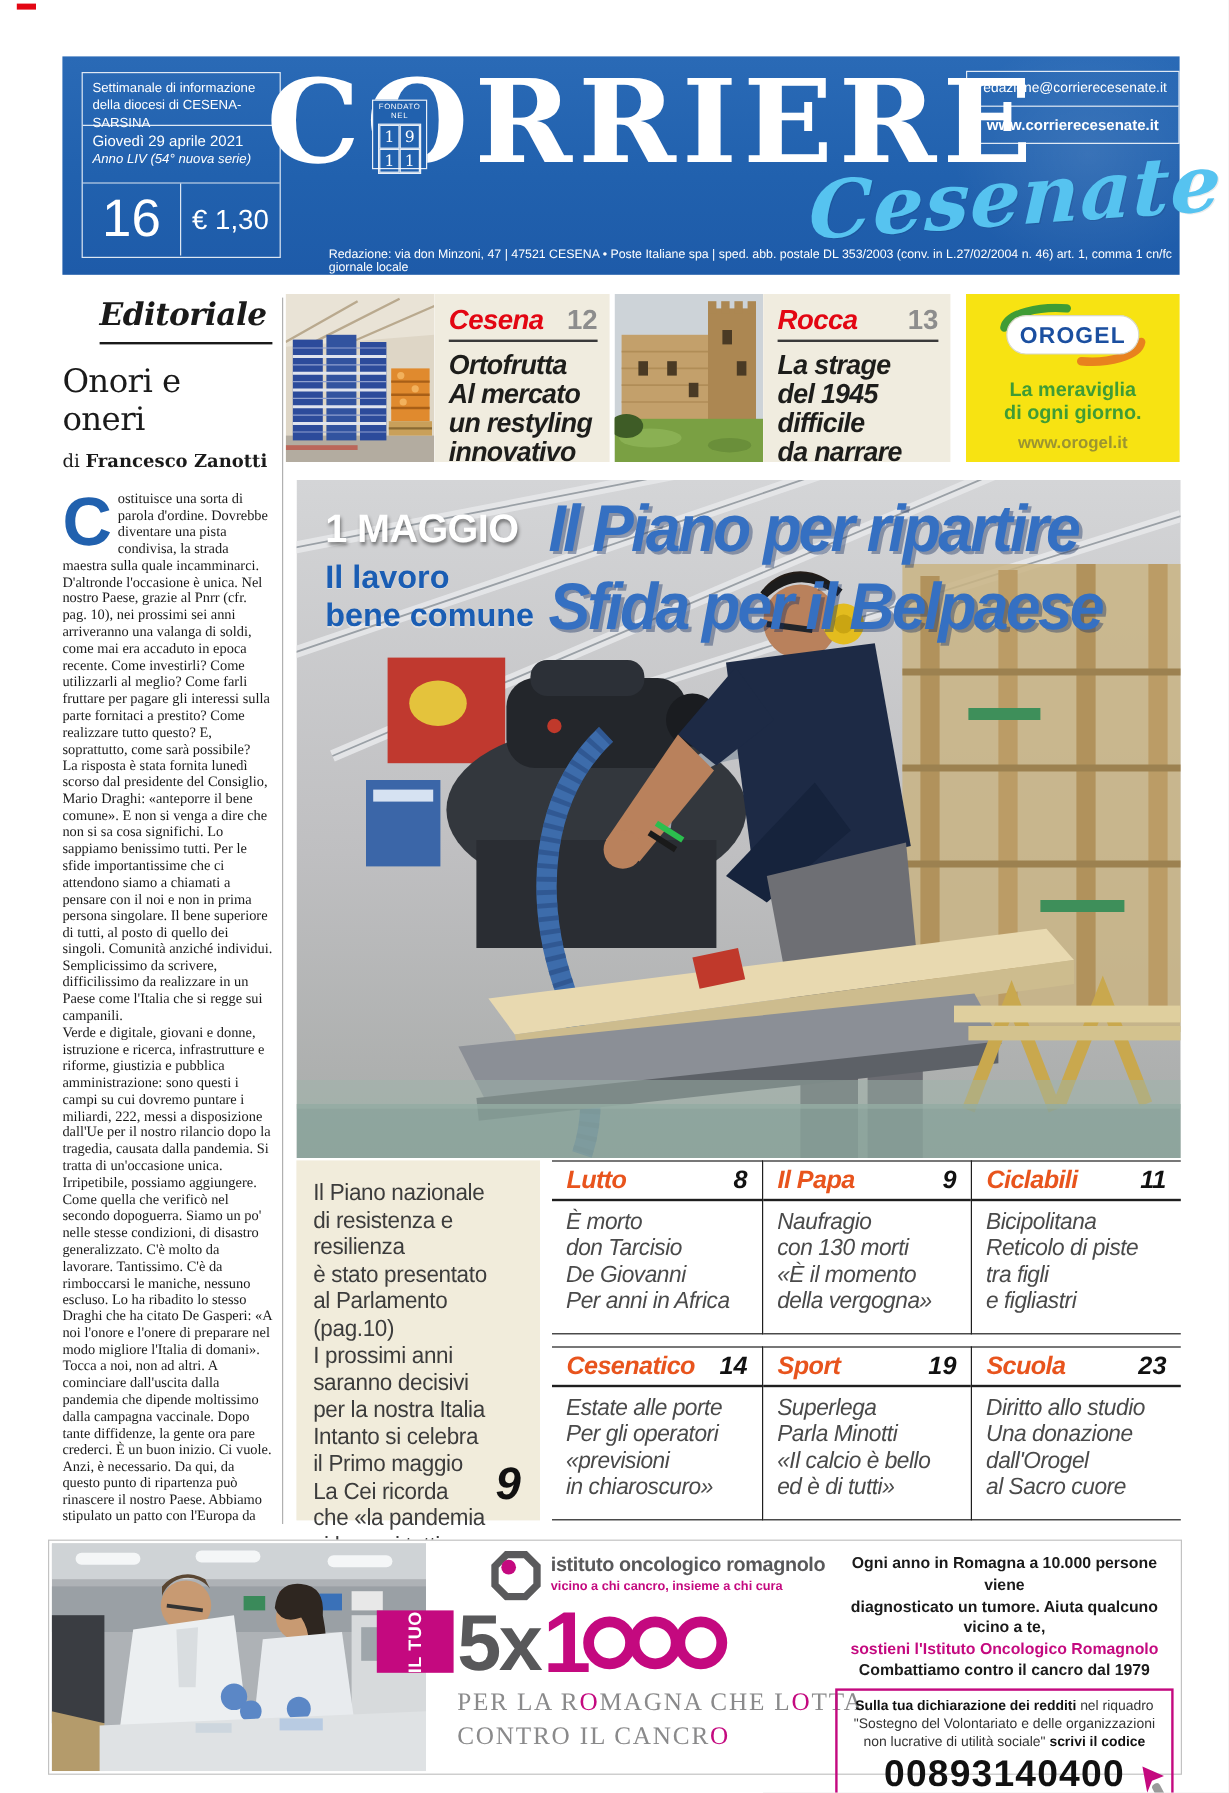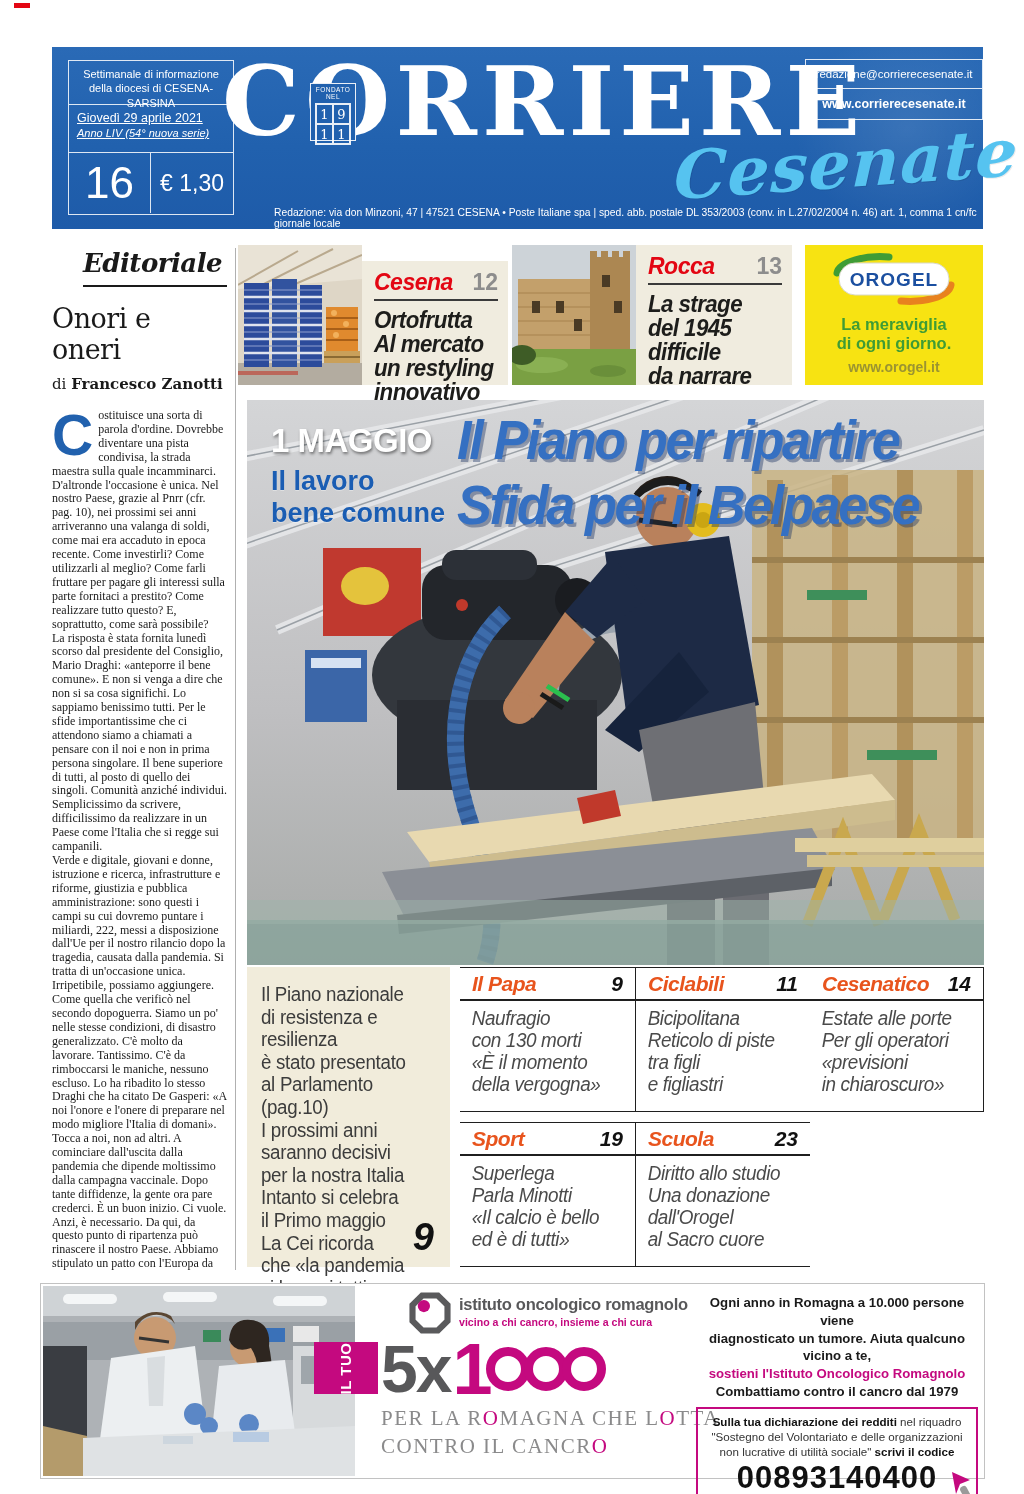--- a/index.html
+++ b/index.html
@@ -14,22 +14,22 @@
   
   .masthead {
     position:absolute; left:52px; top:47px; width:931px; height:182px;
     background:linear-gradient(180deg,#2a6ab6 0%, #2161ae 55%, #1e5ba9 100%);
     color:#fff;
   }
   .masthead::after{ content:""; position:absolute; right:0; top:0; width:190px; height:100%;
     background:radial-gradient(ellipse at 60% 45%, rgba(255,255,255,.10), rgba(255,255,255,0) 70%); }
   .mh-info { position:absolute; left:16px; top:13px; width:166px; height:155px;
     border:1px solid rgba(255,255,255,.85); font-size:11px; }
-  .mh-info .row1 { padding:6px 8px; height:44px; border-bottom:1px solid rgba(255,255,255,.85); line-height:1.3;text-align:center; }
-  .mh-info .row2 { padding:6px 8px; height:48px; border-bottom:1px solid rgba(255,255,255,.85);text-decoration:underline; }
+  .mh-info .row1 { padding:6px 8px; height:44px; border-bottom:1px solid rgba(255,255,255,.85); line-height:1.3; }
+  .mh-info .row2 { padding:6px 8px; height:48px; border-bottom:1px solid rgba(255,255,255,.85); }
   .mh-info .date { font-size:12.5px; }
   .mh-info .series { font-style:italic; font-size:11px; margin-top:2px; }
   .mh-info .row3 { display:flex; height:60px; }
   .mh-info .issue { width:82px; border-right:1px solid rgba(255,255,255,.85);
     font-size:44px; font-weight:400; display:flex; align-items:center; justify-content:center; }
   .mh-info .price { flex:1; font-size:23px; display:flex; align-items:center; justify-content:center; }
   .mh-logo { position:absolute; left:170px; top:2px; font-family:"DejaVu Serif", serif;
     font-weight:bold; font-size:96px; letter-spacing:5px; color:#fff; line-height:1.1;
     transform:scaleX(1.02); transform-origin:left top; white-space:nowrap; }
   .mh-founded { position:absolute; left:258px; top:36px; width:46px; height:58px;
@@ -60,21 +60,21 @@
   .ed-body { margin-top:16px; font-family:"Liberation Serif",serif; font-size:12px; line-height:1.16; text-align:left; }
   .ed-body p { margin:0; }
   .dropcap { float:left; font-family:"Liberation Sans",sans-serif; font-weight:bold;
     font-size:57px; line-height:.82; color:#2161ae; margin:3px 5px 0 0; }
 
   
   .top-strip { position:absolute; left:238px; top:245px; width:747px; height:140px; display:flex; }
   .strip-photo { width:124px; height:140px; flex:none; overflow:hidden; }
   .strip-photo svg { display:block; }
   .strip-teaser { flex:none; background:#f0ecdf; padding:8px 10px 0 12px; }
-  .strip-teaser.t1 { width:146px; margin-right:4px;margin-top:16px; }
+  .strip-teaser.t1 { width:146px; margin-right:4px; }
   .strip-teaser.t2 { width:156px; margin-right:13px; }
   .st-head { display:flex; align-items:baseline; border-bottom:2px solid #3a3a3a; padding-bottom:3px; }
   .st-label { color:#e30613; font-weight:bold; font-style:italic; font-size:23px; letter-spacing:-0.5px; }
   .st-num { margin-left:auto; color:#8d8d8d; font-weight:bold; font-size:23px; }
   .st-title { margin-top:8px; font-weight:bold; font-style:italic; font-size:23px;
     line-height:1.04; letter-spacing:-0.6px; color:#1d1d1b; white-space:pre-line;
     transform:scaleX(.97); transform-origin:left top; }
   .orogel { flex:none; width:178px; height:140px; background:#f7e312; text-align:center; padding-top:8px; }
   .orogel .tagline { color:#3f9c35; font-weight:bold; font-size:16.5px; line-height:1.15; margin-top:6px; white-space:pre-line; }
   .orogel .site { color:#9b9431; font-size:14px; font-weight:bold; margin-top:6px; }
@@ -377,20 +377,30 @@
 La Cei ricorda
 che «la pandemia
 ci ha resi tutti
 interdipendenti»</div>
     <div class="summary-page">9</div>
   </div>
 
   <section class="index-grid">
     <div class="idx-cell">
       <div class="idx-head">
+        <span class="idx-label">Lutto</span>
+        <span class="idx-num">8</span>
+      </div>
+      <div class="idx-text">È morto
+don Tarcisio
+De Giovanni
+Per anni in Africa</div>
+    </div>
+    <div class="idx-cell">
+      <div class="idx-head">
         <span class="idx-label">Il Papa</span>
         <span class="idx-num">9</span>
       </div>
       <div class="idx-text">Naufragio
 con 130 morti
 «È il momento
 della vergogna»</div>
     </div>
     <div class="idx-cell last">
       <div class="idx-head">

